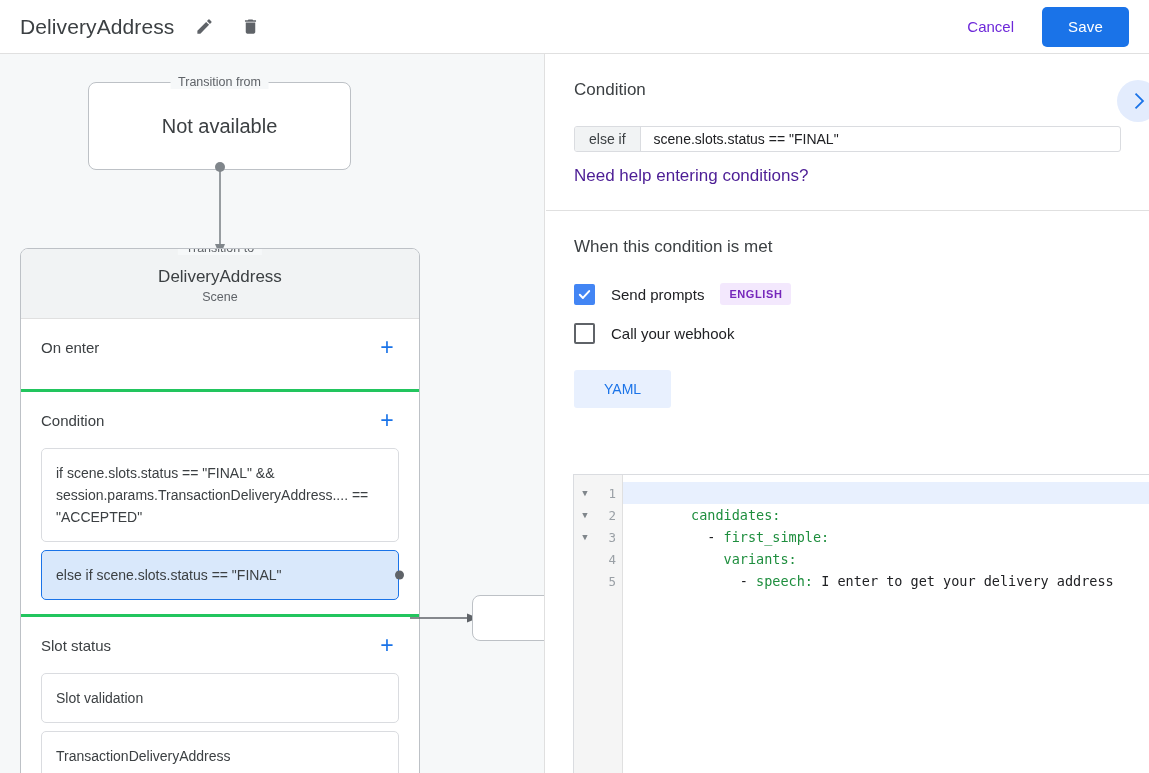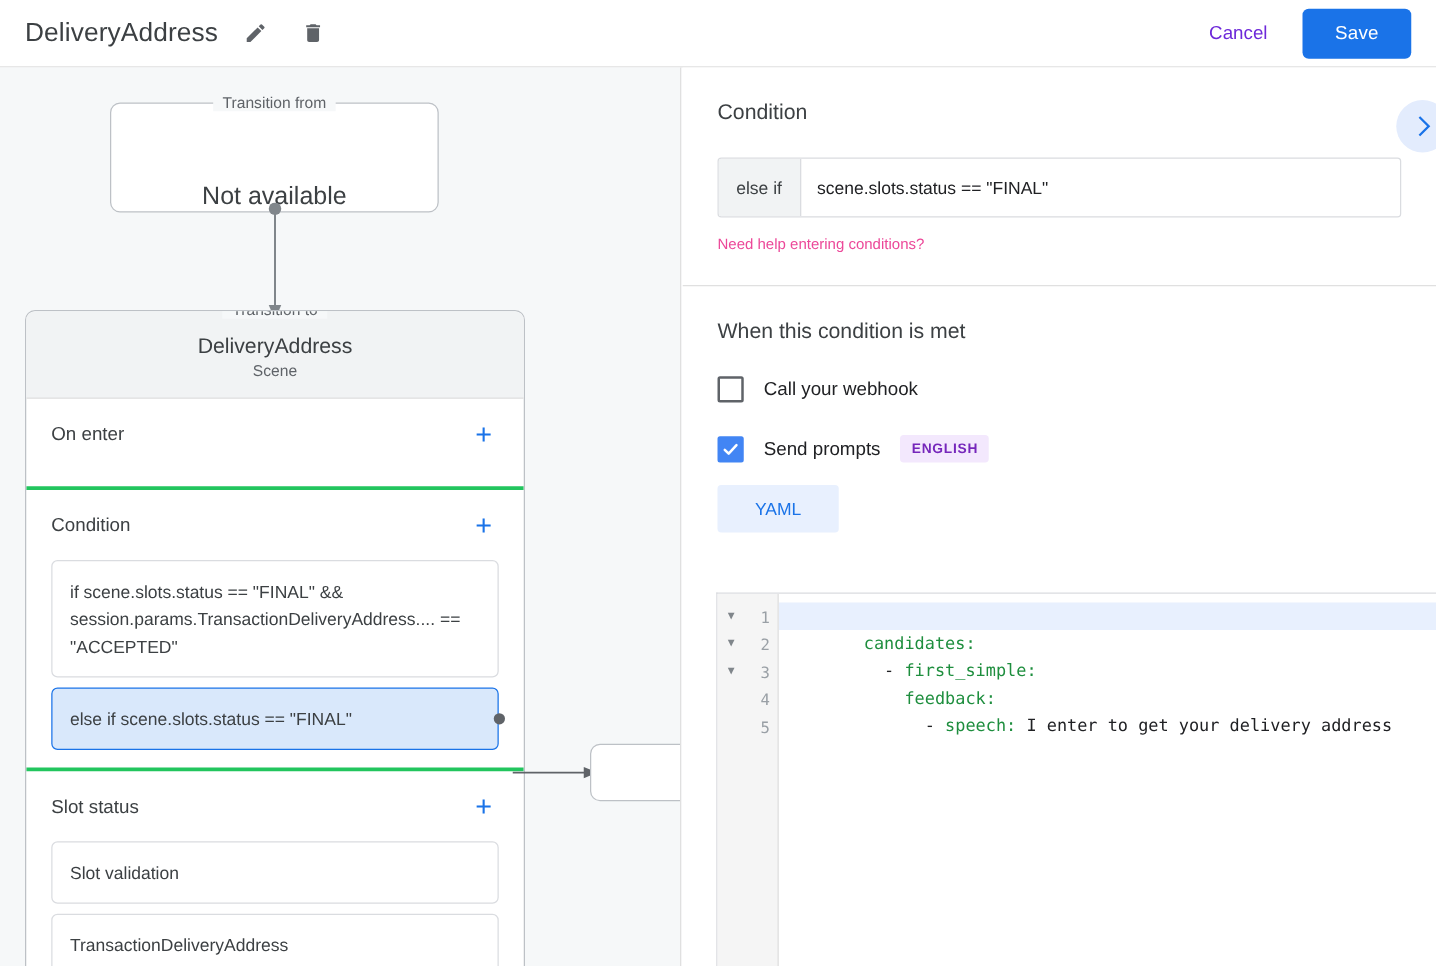--- a/index.html
+++ b/index.html
@@ -51,21 +51,21 @@
     border: 1px solid #bdc1c6; border-radius: 8px;
     background: #fff;
   }
   .fieldset .legend {
     position: absolute; top: -8px; left: 50%; transform: translateX(-50%);
     background: #f6f8f9; padding: 0 8px; font-size: 12.5px; color: #5f6368;
     white-space: nowrap;
   }
   #trans-from {
     left: 88px; top: 28px; width: 263px; height: 88px;
-    display: flex; align-items: flex-end; justify-content: center;
+    display: flex; align-items: center; justify-content: center;
   }
   #trans-from .big { font-size: 20px; color: #3c4043; }
 
   
   .connector { position: absolute; left: 212px; top: 108px; width: 16px; height: 96px; }
 
   
   #trans-to {
     left: 20px; top: 194px; width: 400px; background: #fff;
     border: 1px solid #bdc1c6; border-radius: 8px; position: absolute;
@@ -119,32 +119,32 @@
   
   .panel {
     position: absolute; left: 546px; top: 54px; width: 603px; height: 719px;
     background: #fff; overflow: hidden;
   }
   .panel-sec { padding: 26px 28px 24px; border-bottom: 1px solid #e0e0e0; }
   .panel-h { font-size: 17px; color: #3c4043; margin-bottom: 26px; }
 
   .cond-row {
     display: flex; border: 1px solid #dadce0; border-radius: 3px;
-    height: 48px; overflow: hidden; background: #fff;
+    height: 26px; overflow: hidden; background: #fff;
   }
   .cond-prefix {
     background: #f1f3f4; border-right: 1px solid #dadce0;
     display: flex; align-items: center; padding: 0 14px;
     font-size: 14px; color: #3c4043;
   }
   .cond-value {
     flex: 1; display: flex; align-items: center; padding: 0 13px;
     font-size: 14px; color: #202124;
   }
-  .link { color: #ec4899; font-size: 12px; cursor: pointer; }
+  .link { color: #4c1d95; font-size: 17px; cursor: pointer; }
   .help-link { display: inline-block; margin-top: 14px; }
 
   .next-btn {
     position: absolute; right: -10px; top: 26px;
     width: 42px; height: 42px; border-radius: 50%;
     background: #e3ecfd; display: flex; align-items: center;
     justify-content: center; cursor: pointer;
   }
 
   .check-row { display: flex; align-items: center; margin-bottom: 26px; }
@@ -294,35 +294,35 @@
       <div class="next-btn">
         <svg width="22" height="22" viewBox="0 0 24 24" fill="#1a73e8" aria-hidden="true">
           <path d="M8.6 4.6 16 12l-7.4 7.4L10 20.8 18.8 12 10 3.2 8.6 4.6z"></path>
         </svg>
       </div>
     </div>
 
     <div class="panel-sec" style="border-bottom:none;">
       <div class="panel-h">When this condition is met</div>
 
-      <div class="check-row">
-        <div class="cbox"></div>
-        <span class="check-label">Call your webhook</span>
-      </div>
-
       <div class="check-row" style="margin-bottom:18px;">
         <div class="cbox checked">
           <svg width="15" height="15" viewBox="0 0 24 24" fill="none" stroke="#ffffff" stroke-width="3.2" stroke-linecap="round" stroke-linejoin="round" aria-hidden="true">
             <polyline points="4.5,12.5 9.5,17.5 19.5,6.5"></polyline>
           </svg>
         </div>
         <span class="check-label">Send prompts</span>
         <span class="badge">ENGLISH</span>
       </div>
 
+      <div class="check-row">
+        <div class="cbox"></div>
+        <span class="check-label">Call your webhook</span>
+      </div>
+
 
       <div class="tabs">
         <div class="tab active">YAML</div>
       </div>
     </div>
   </div>
 
   <div class="editor">
     <div class="gutter">
       <div class="gline">
@@ -348,21 +348,21 @@
     </div>
 
     <div class="code">
       <div class="cline hl">
         <span class="p"></span><span class="p"></span><span class="k">candidates</span><span class="k">:</span><span class="p"></span>
       </div>
       <div class="cline">
         <span class="p">  </span><span class="p">- </span><span class="k">first_simple</span><span class="k">:</span><span class="p"></span>
       </div>
       <div class="cline">
-        <span class="p">    </span><span class="p"></span><span class="k">feedback</span><span class="k">:</span><span class="p"></span>
+        <span class="p">    </span><span class="p"></span><span class="k">variants</span><span class="k">:</span><span class="p"></span>
       </div>
       <div class="cline">
         <span class="p">      </span><span class="p">- </span><span class="k">speech</span><span class="k">:</span><span class="p"> I enter to get your delivery address</span>
       </div>
       <div class="cline">
         <span class="p"></span>
       </div>
     </div>
   </div>
 

